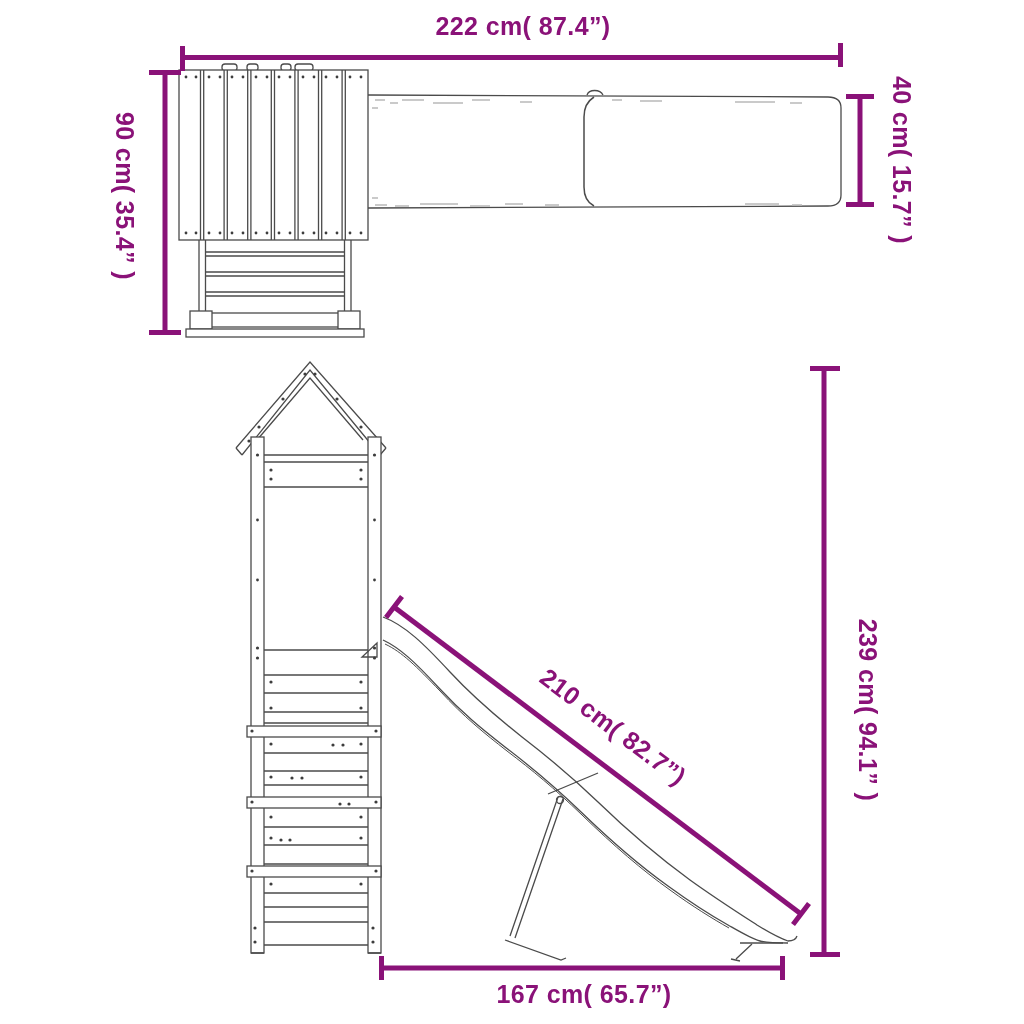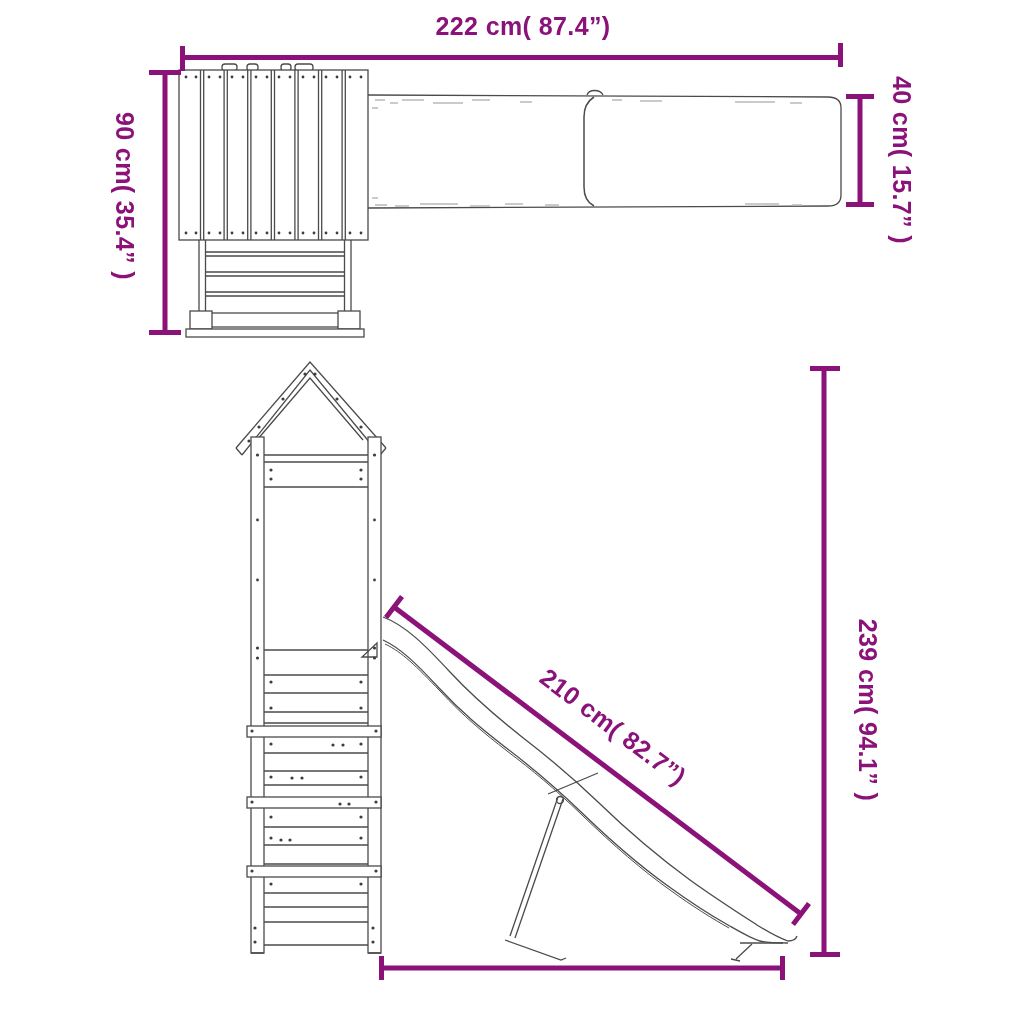--- a/index.html
+++ b/index.html
@@ -259,13 +259,14 @@
   <div class="dim-label" style="left:523px;top:26px;">222 cm( 87.4”)</div>
 
   <div class="dim-label rot90" style="left:124px;top:196px;">90 cm( 35.4” )</div>
 
   <div class="dim-label rot90" style="left:901px;top:160px;">40 cm( 15.7” )</div>
 
   <div class="dim-label rot-slide" style="left:613px;top:727px;">210 cm( 82.7”)</div>
 
   <div class="dim-label rot90" style="left:867px;top:710px;">239 cm( 94.1” )</div>
 
+  <div class="dim-label" style="left:584px;top:994px;">167 cm( 65.7”)</div>
 </div>
 
 </body></html>

